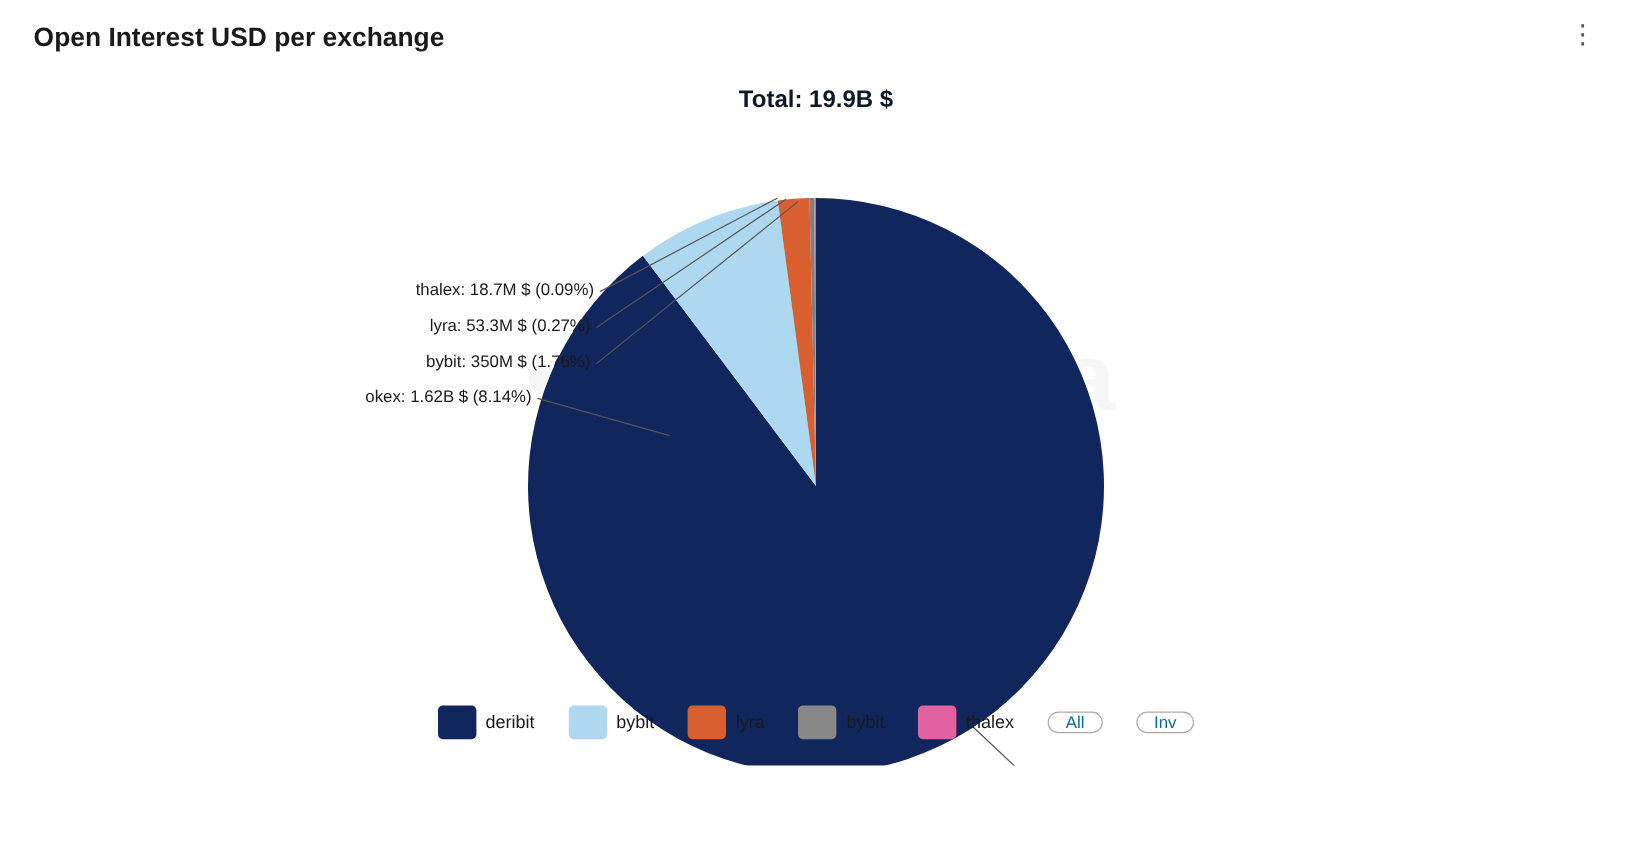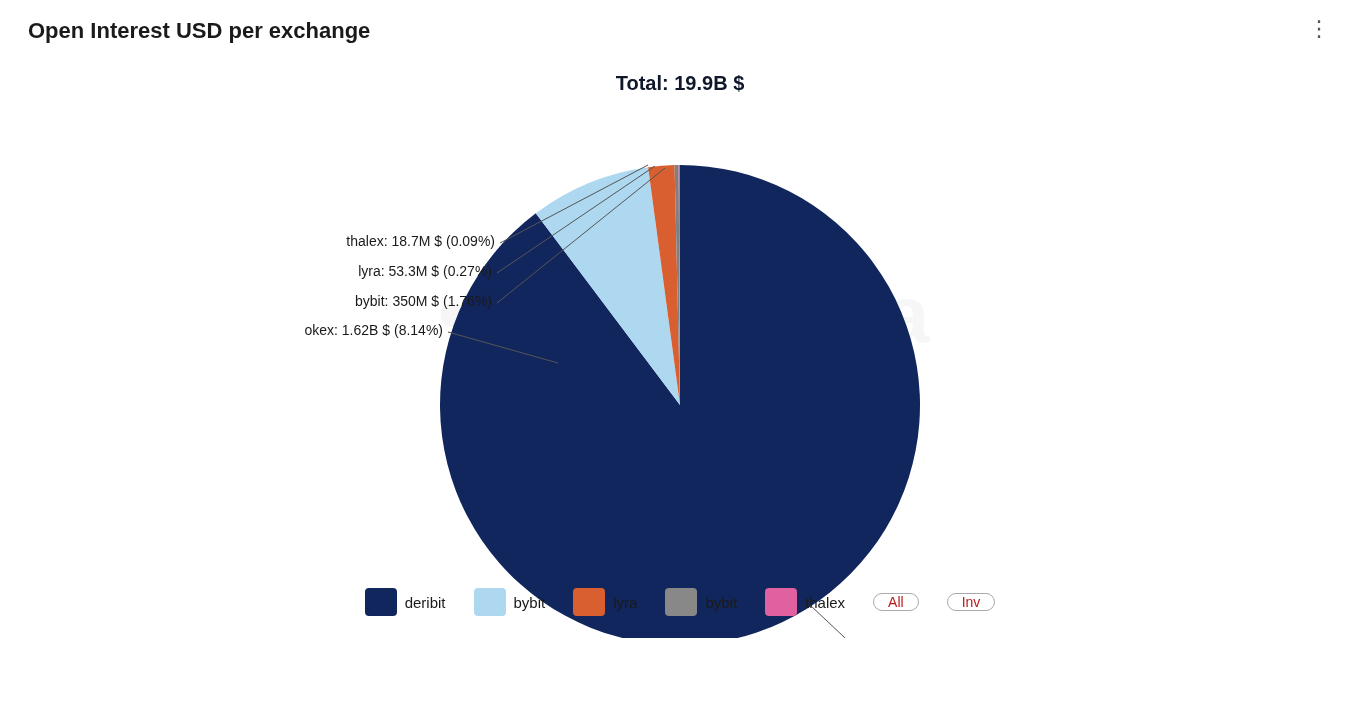--- a/index.html
+++ b/index.html
@@ -114,21 +114,21 @@
     }
     .legend-label {
       font-size: 15px;
       color: #1a1a1a;
     }
     .legend-btn {
       border: 1.5px solid #aaa;
       border-radius: 20px;
       padding: 0 14px;
       font-size: 14px;
-      color: #b91c1c;
+      color: #0369a1;
       background: transparent;
       cursor: pointer;
     }
   </style>
 </head>
 <body>
 
 <div class="page-container">
 
   <div class="watermark">

